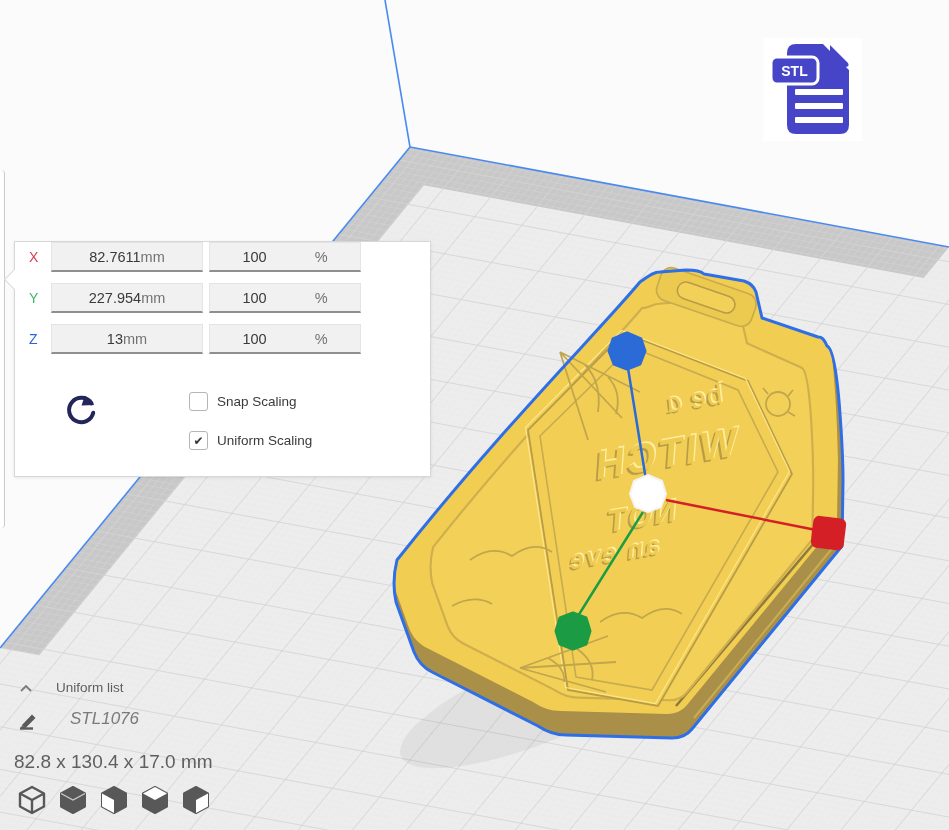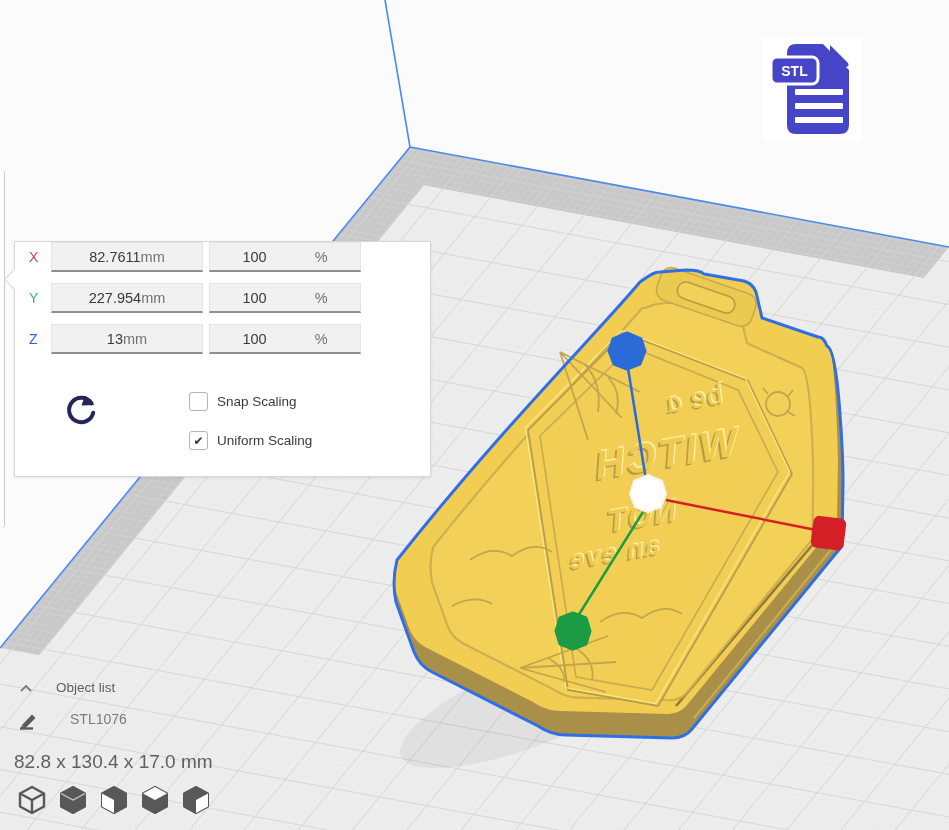--- a/index.html
+++ b/index.html
@@ -37,21 +37,21 @@
     justify-content:center;font-size:12px;color:#333;line-height:1;}
   .check-label{font-size:13.5px;color:#3a3a3a;}
   .reset-btn{position:absolute;left:46px;top:148px;width:40px;height:40px;
     background:none;border:none;padding:0;cursor:pointer;}
 
   
   .objlist-header{position:absolute;left:14px;top:680px;display:flex;
     align-items:center;color:#5f5f5f;font-size:13.5px;}
   .objlist-header .chev{margin-right:22px;margin-left:4px;}
   .objlist-item{position:absolute;left:18px;top:708px;display:flex;
-    align-items:center;color:#7a7a7a;font-size:14px;}
+    align-items:center;color:#7a7a7a;font-size:17px;font-style:italic;}
   .objlist-item .pencil{margin-right:26px;}
   .dims{position:absolute;left:14px;top:751px;color:#5f5f5f;font-size:19px;}
   .viewcubes{position:absolute;left:16px;top:784px;display:flex;gap:9px;}
   .viewcubes button{background:none;border:none;padding:0;cursor:pointer;height:32px;}
 </style>
 </head>
 <body>
 
 <div id="stage">
 
@@ -278,21 +278,21 @@
         </div>
         <span class="check-label">Uniform Scaling</span>
       </div>
     </div>
   </div>
 
   <div class="objlist-header">
     <svg class="chev" width="16" height="10" viewBox="0 0 16 10">
       <polyline points="3,8 8,3 13,8" fill="none" stroke="#7a7a7a" stroke-width="1.8"></polyline>
     </svg>
-    <span>Object list</span>
+    <span>Uniform list</span>
   </div>
 
   <div class="objlist-item">
     <svg class="pencil" width="26" height="22" viewBox="0 0 26 22">
       <polygon points="4,17 14,6.5 17.5,10 7.5,20" fill="#5a5a5a"></polygon>
       <polygon points="4,17 7.5,20 3,20.5" fill="#5a5a5a"></polygon>
       <line x1="2" y1="20.5" x2="15" y2="20.5" stroke="#5a5a5a" stroke-width="2.4"></line>
     </svg>
     <span>STL1076</span>
   </div>

